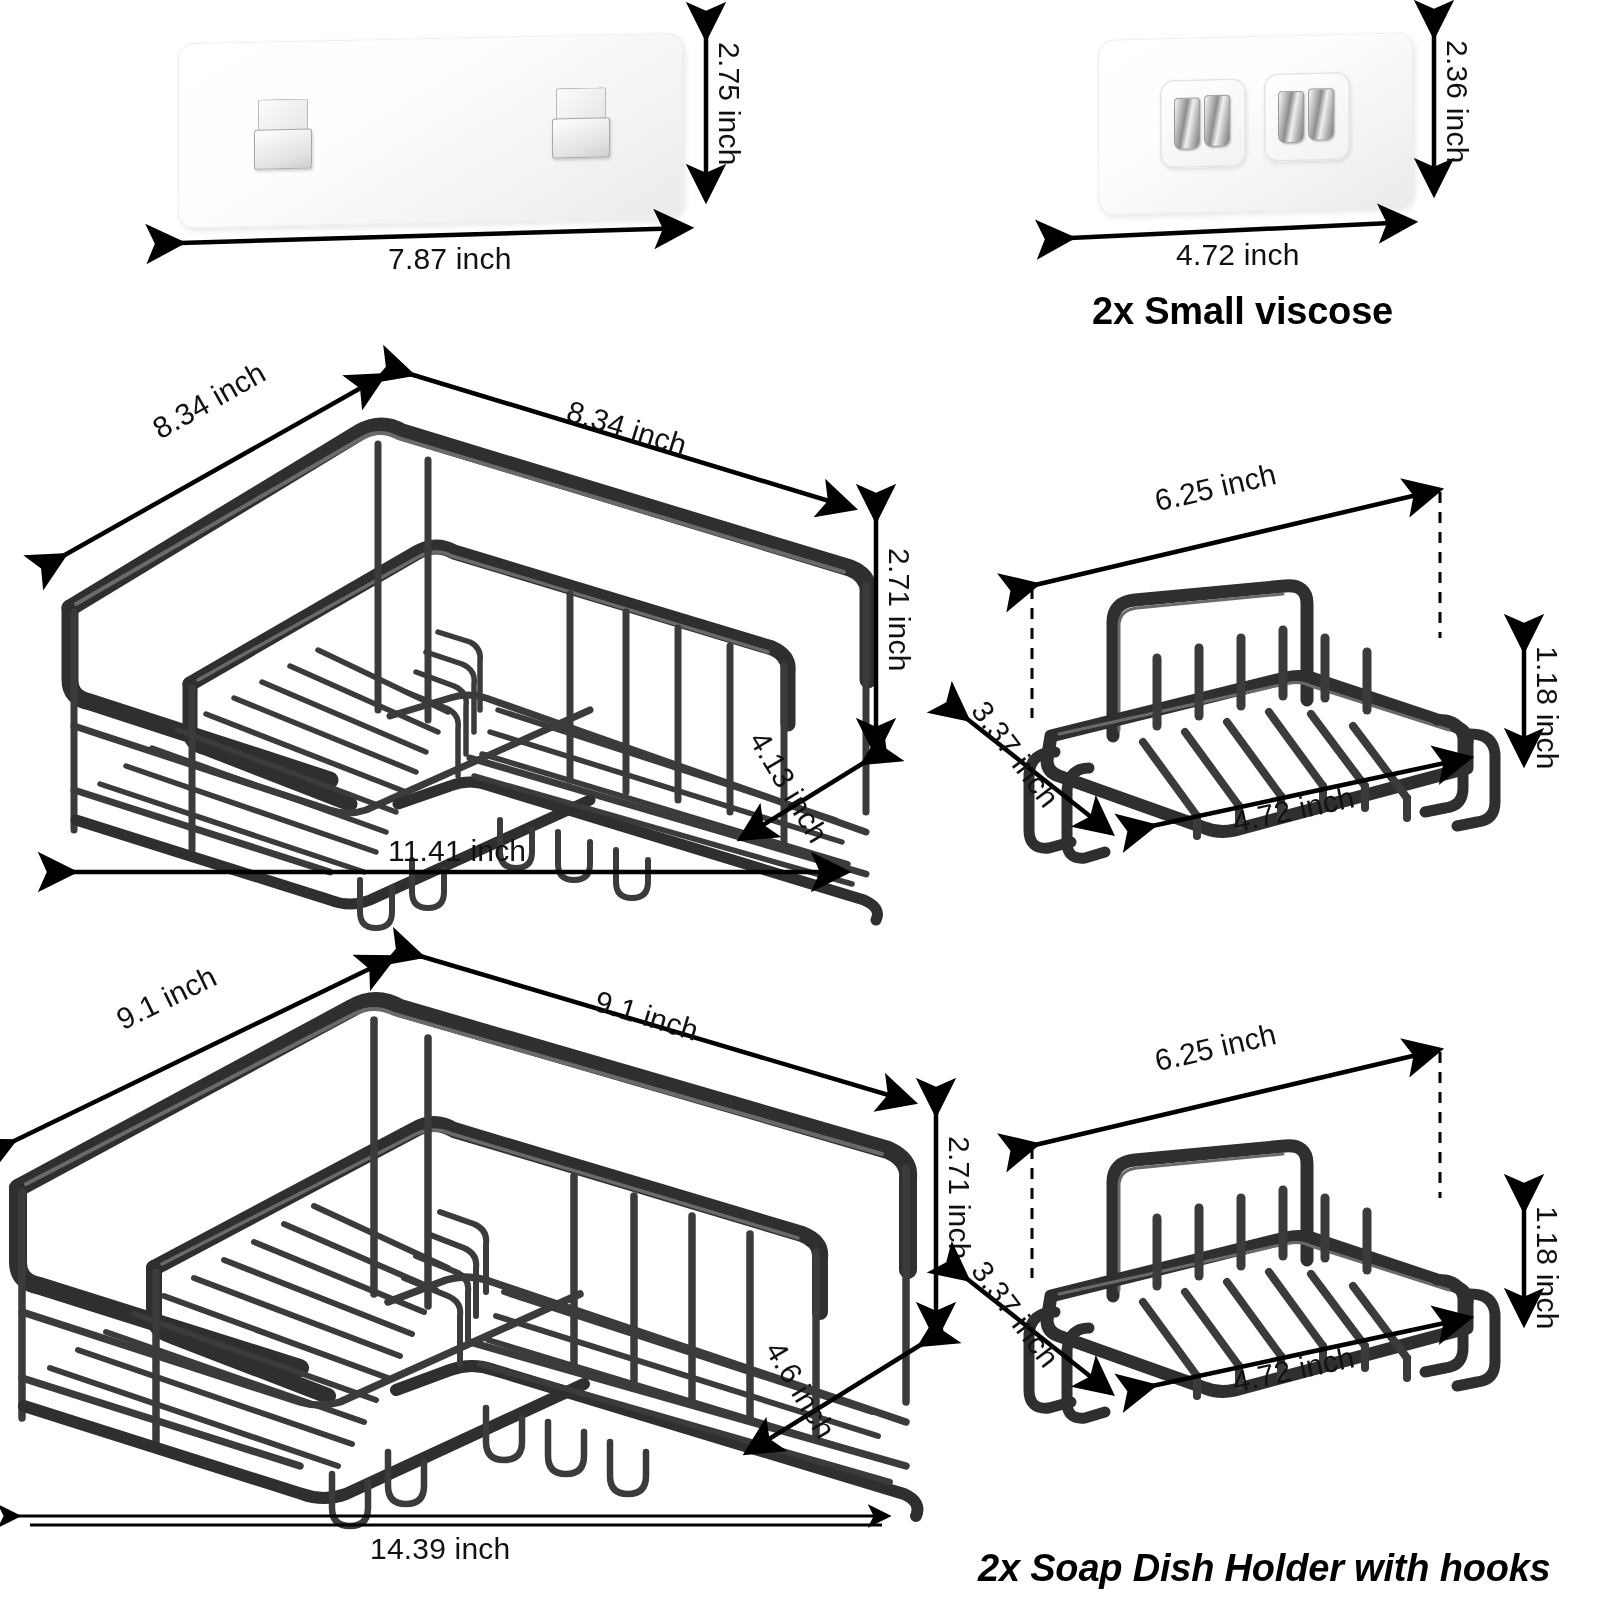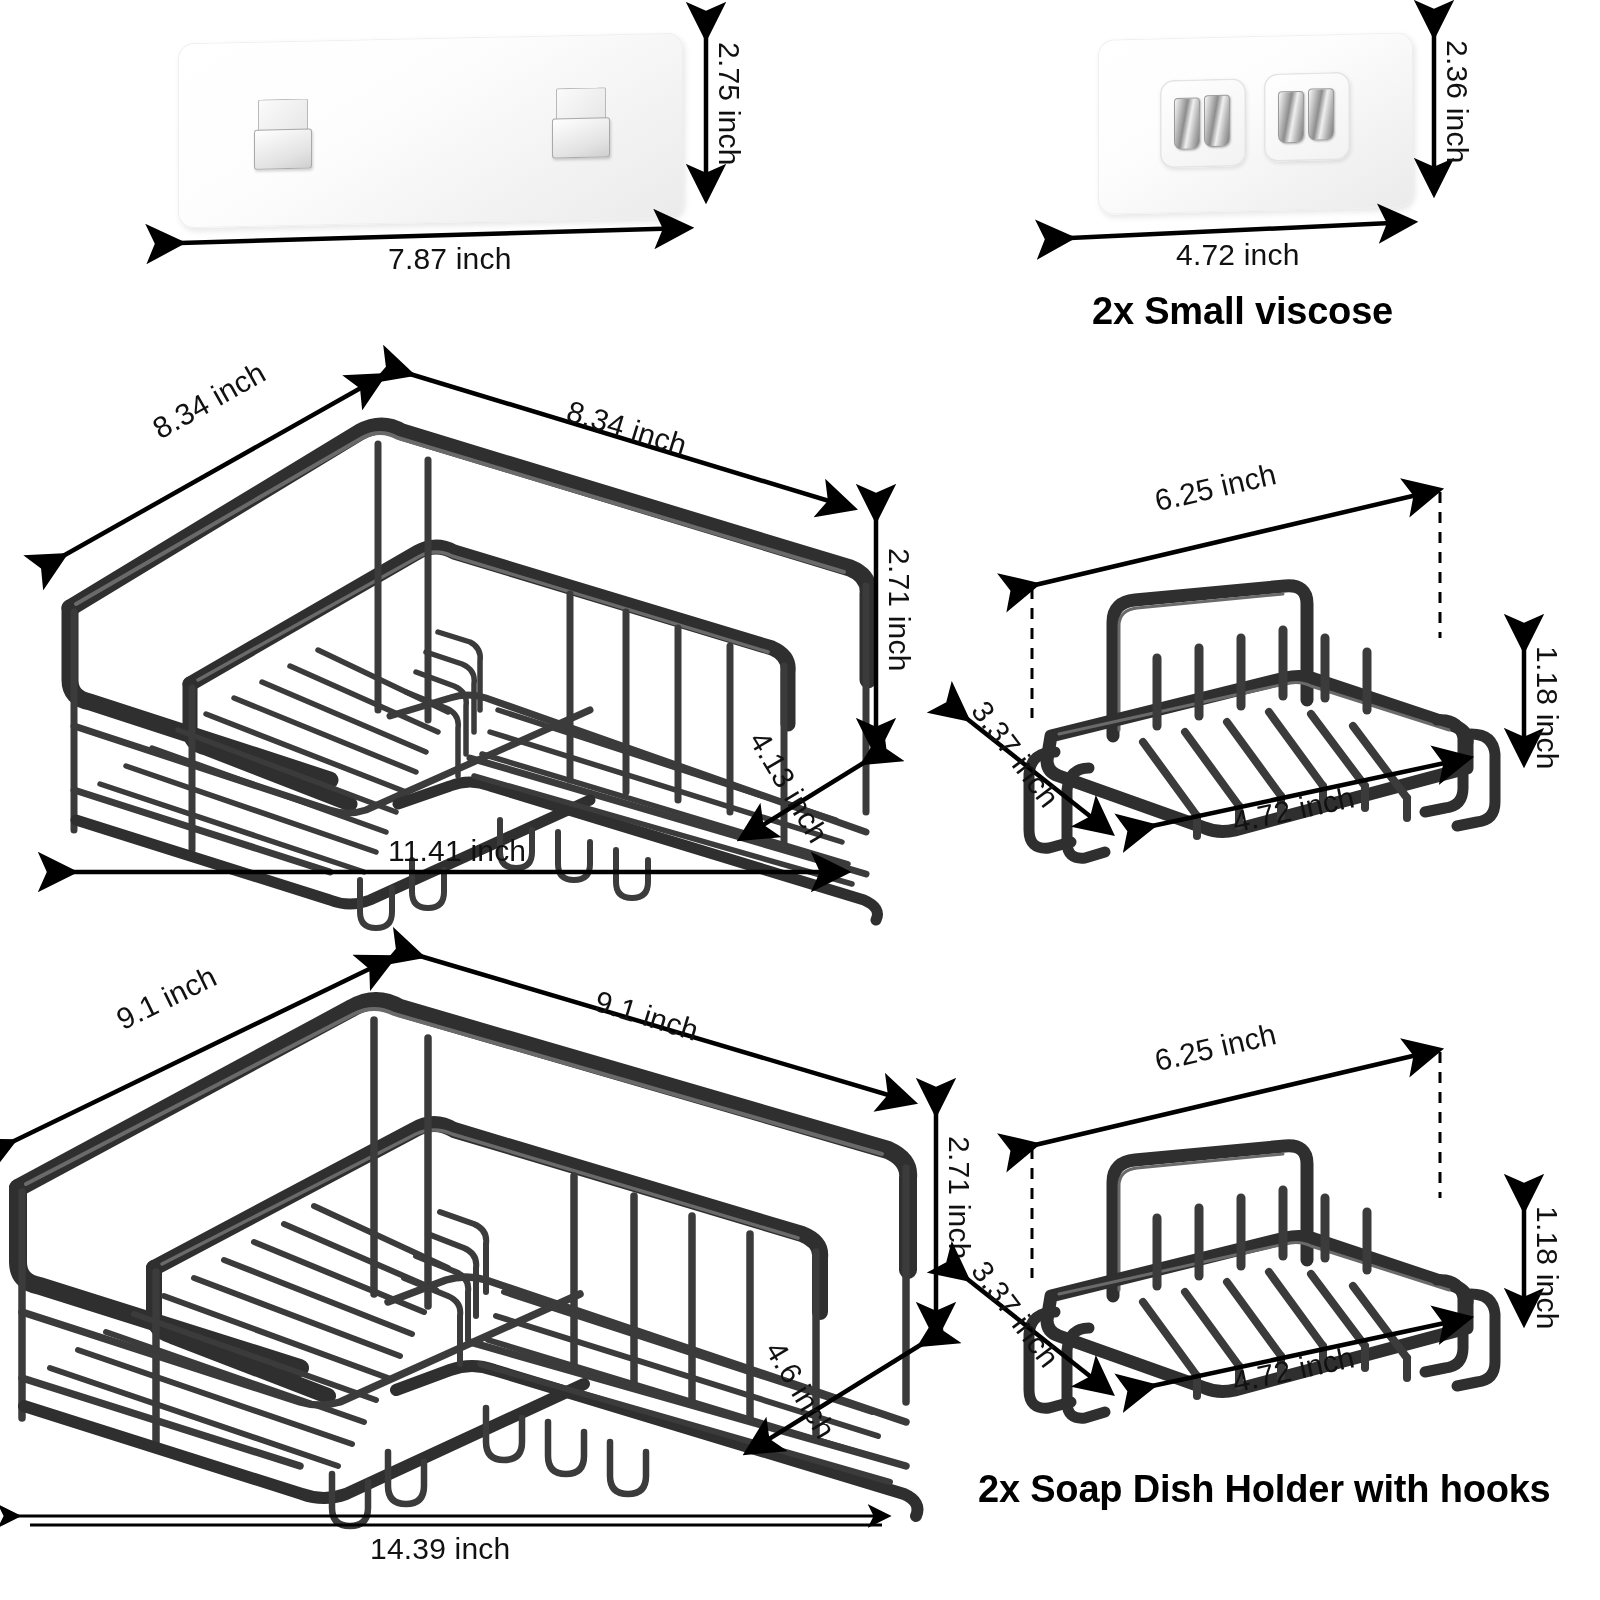--- a/index.html
+++ b/index.html
@@ -395,15 +395,15 @@
   </svg>
 
   <div class="abs dim vtext" style="left:714px;top:42px;">2.75 inch</div>
   <div class="abs dim" style="left:388px;top:244px;">7.87 inch</div>
 
   <div class="abs dim vtext" style="left:1442px;top:40px;">2.36 inch</div>
   <div class="abs dim" style="left:1176px;top:240px;">4.72 inch</div>
   <div class="abs caption" style="left:1092px;top:290px;">2x Small viscose</div>
 
   <div class="abs caption" style="left:224px;top:1612px;text-align:center;">2x shower racks with hooks</div>
-  <div class="abs caption" style="left:978px;top:1468px;">2x Soap Dish Holder with hooks</div>
+  <div class="abs caption" style="left:978px;top:1547px;font-style:italic;">2x Soap Dish Holder with hooks</div>
 
 </div>
 
 </body></html>

